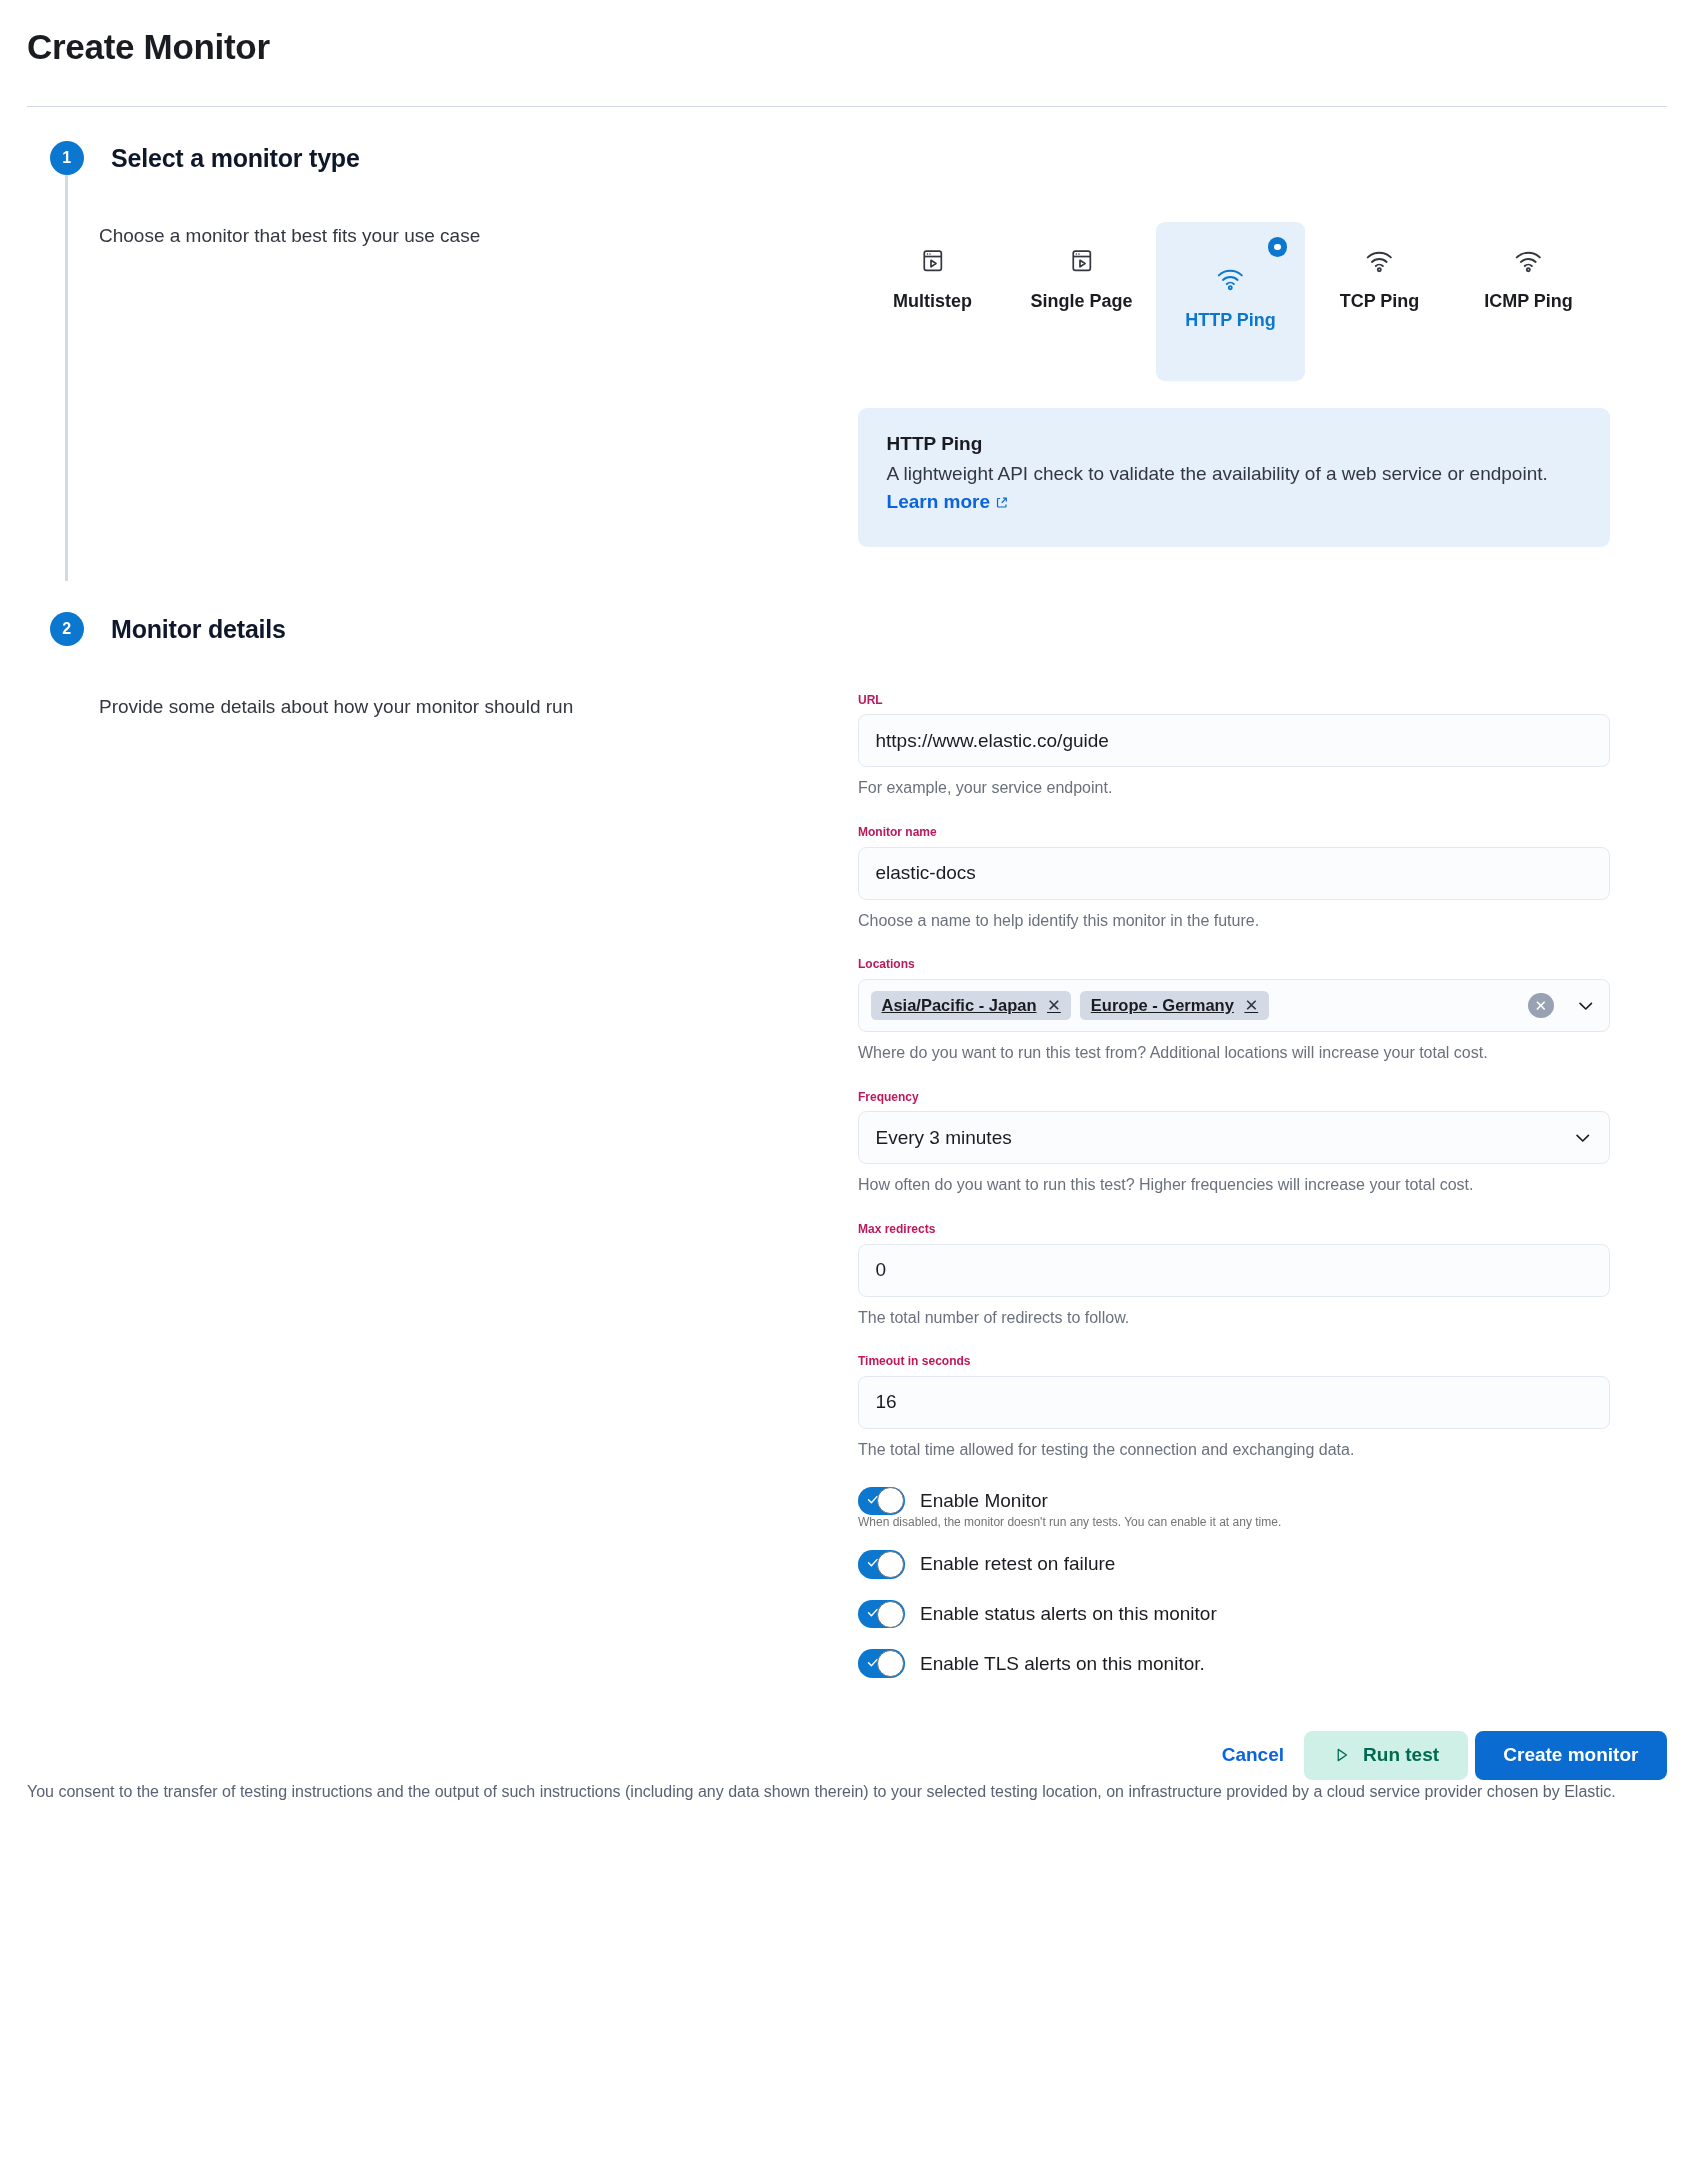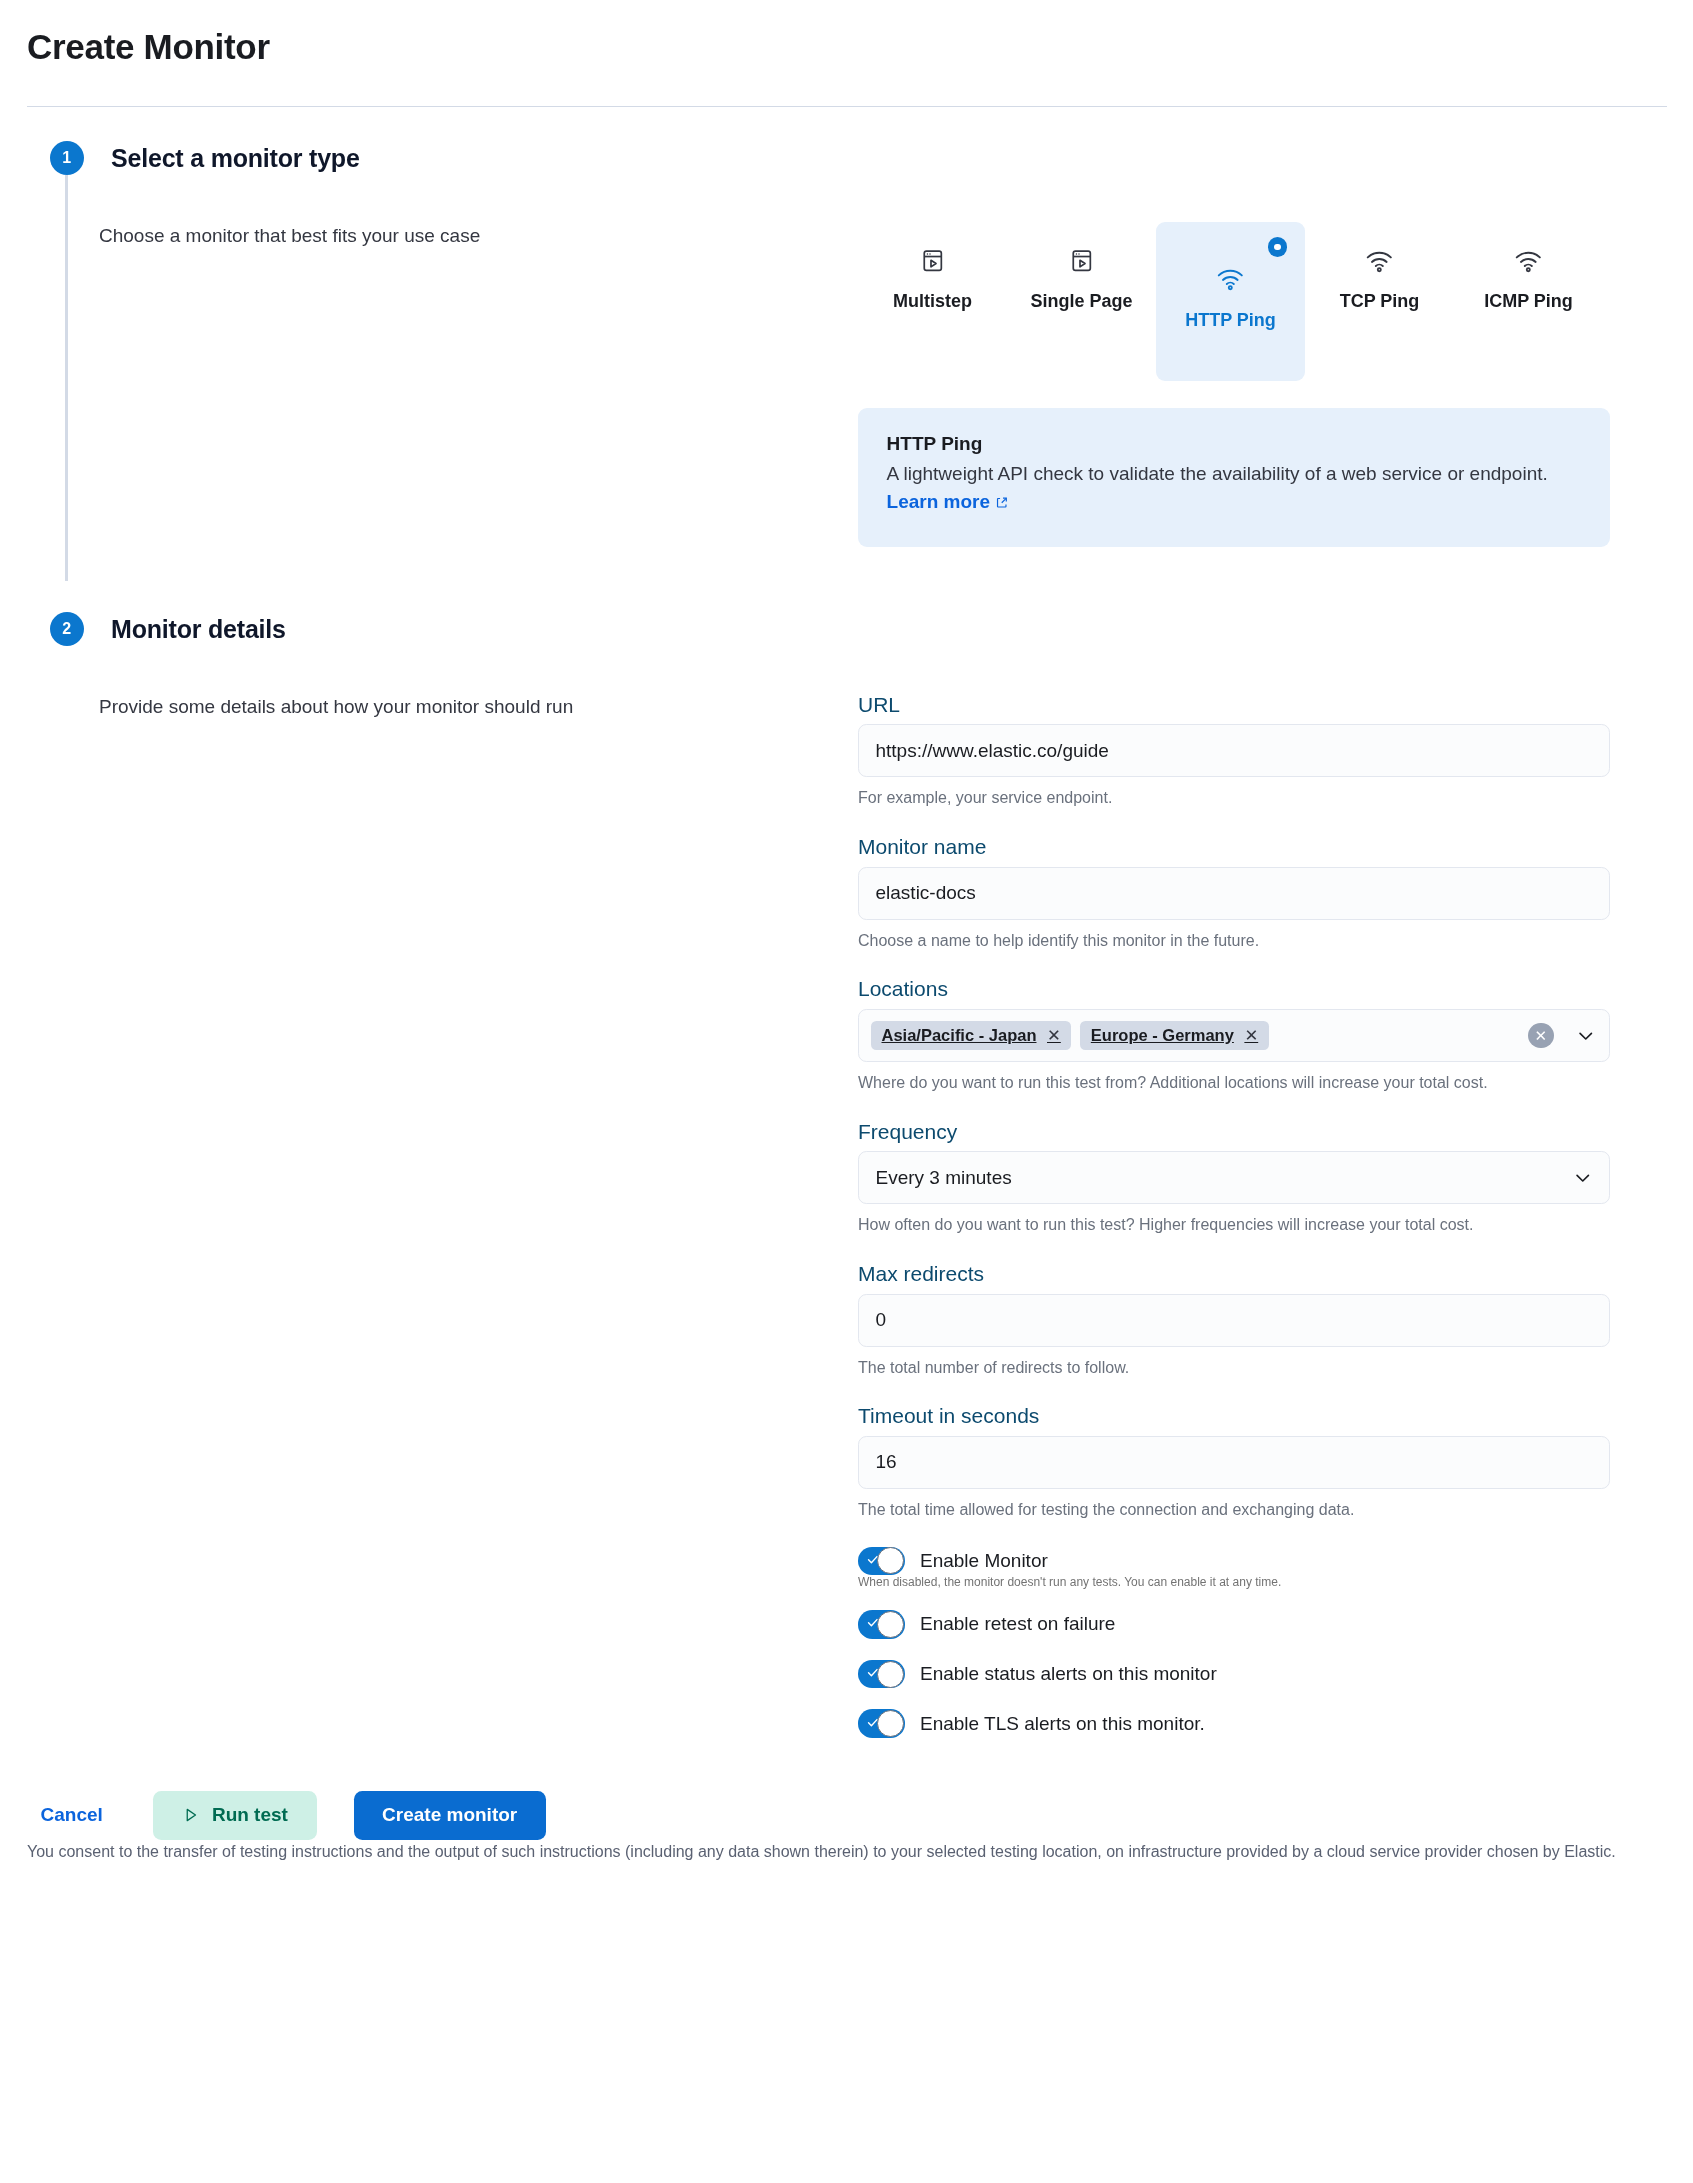--- a/index.html
+++ b/index.html
@@ -149,23 +149,23 @@
     font-weight: bold;
     text-decoration: none;
     white-space: nowrap;
   }
   .ext-icon { display: inline-block; vertical-align: -1.5px; margin-left: 4.5px; }
 
   
   .form-group { margin-bottom: 25.6px; }
   .form-label {
     display: block;
-    font-size: 21px;
-    font-weight: normal;
-    color: #0c4a6e;
+    font-size: 12px;
+    font-weight: bold;
+    color: #be185d;
     margin-bottom: 7.5px;
   }
   .form-control {
     width: 100%;
     height: 53px;
     border: 0.8px solid #e3e7ef;
     border-radius: 8.3px;
     background: #fbfcfd;
     font-family: "Liberation Sans", sans-serif;
     font-size: 19px;
@@ -254,22 +254,23 @@
     padding: 25.6px 27px;
     display: flex;
     align-items: center;
     gap: 16.5px;
   }
   .accordion-label { font-size: 19px; color: #1a1c21; }
 
   
   .actions {
     display: flex;
-    align-items: center;
-    gap: 37px;
+    justify-content: flex-end;
+    align-items: center;
+    gap: 7px;
     margin-top: 53px;
   }
   .btn {
     font-family: "Liberation Sans", sans-serif;
     font-size: 19px;
     font-weight: bold;
     border: none;
     border-radius: 8.3px;
     cursor: pointer;
     display: inline-flex;

